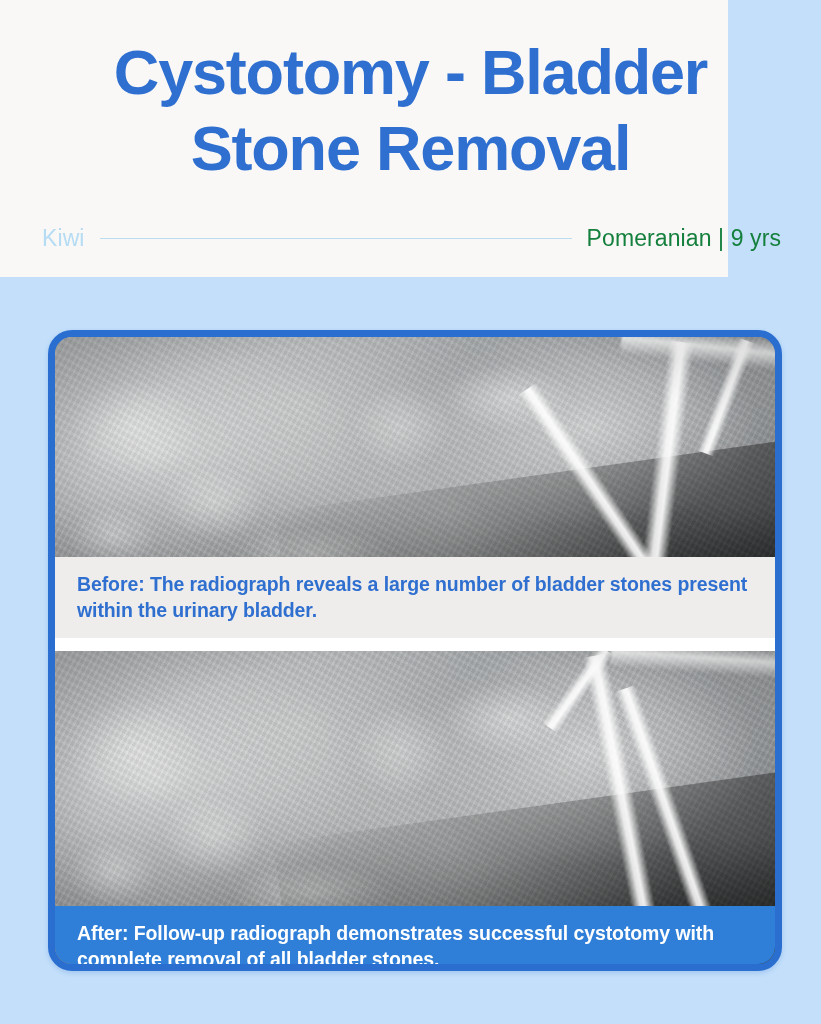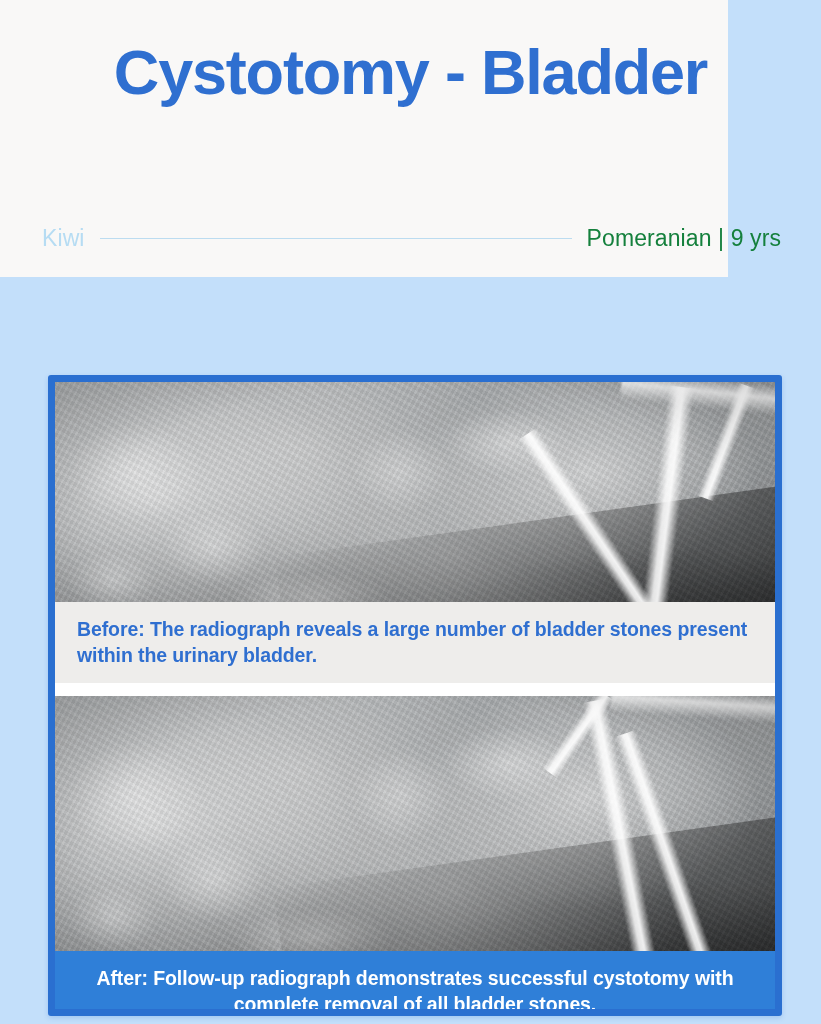--- a/index.html
+++ b/index.html
@@ -73,31 +73,30 @@
   }
 
   
   #card {
     position: absolute;
     left: 48px;
     top: 330px;
     width: 734px;
     height: 641px;
     border: 7px solid #2a6fd0;
-    border-radius: 3px;
+    border-radius: 24px;
     background: #2a6fd0;
     overflow: hidden;
     z-index: 1;
     box-shadow: 0 2px 5px rgba(42,111,208,0.22);
-    margin-top: 45px;
   }
 
   .panel { position: relative; width: 100%; overflow: hidden; }
   #panel-before { height: 301px; }
-  #panel-after  { height: 336px; text-align: center; }
+  #panel-after  { height: 336px; }
 
   .xray {
     position: absolute;
     inset: 0;
     overflow: hidden;
     background: #8e9295;
   }
 
   
   .xray .base {
@@ -185,20 +184,21 @@
 </style>
 </head>
 <body>
 
 <div id="page">
 
   <div id="header">
 
     <div id="title">
       <span class="ln">Cystotomy - Bladder</span>
+      <span class="ln">Stone Removal</span>
     </div>
 
     <div id="meta-row">
       <span class="meta-text" id="pet-name">Kiwi</span>
       <span id="meta-rule"></span>
       <span class="meta-text" id="pet-breed-age">Pomeranian | 9 yrs</span>
     </div>
 
   </div>
 

